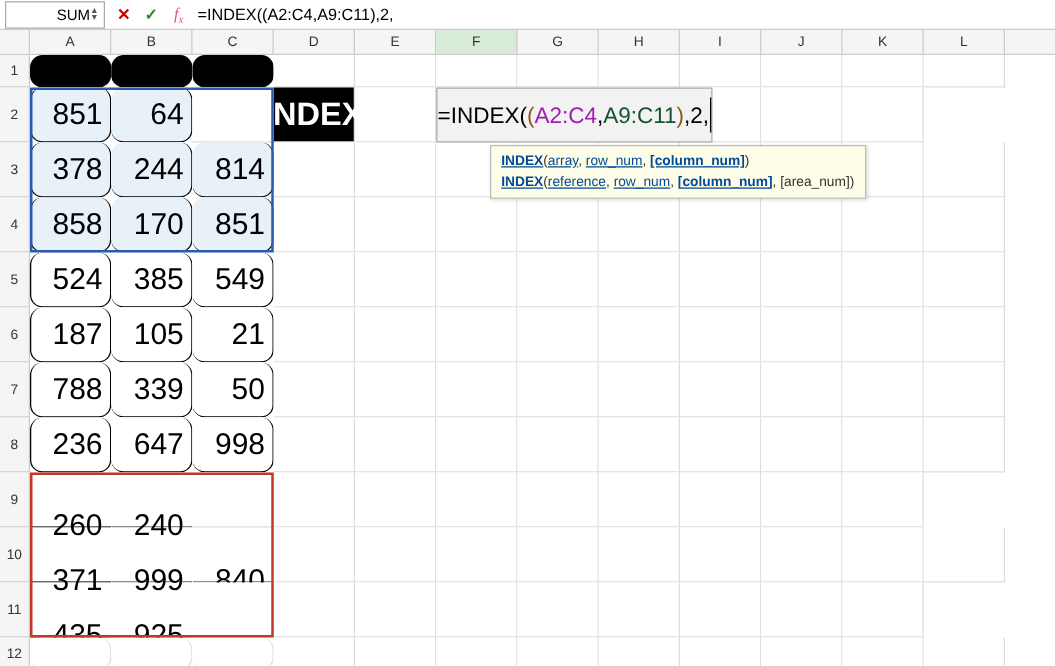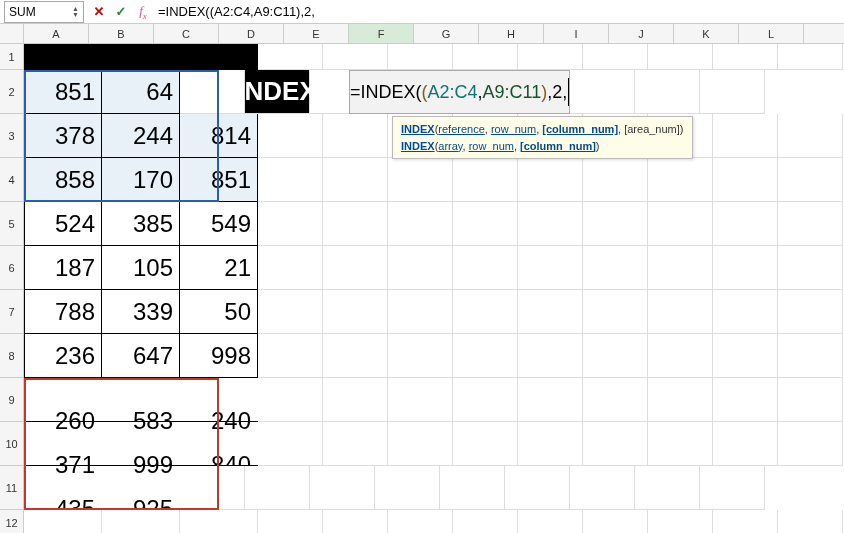--- a/index.html
+++ b/index.html
@@ -24,20 +24,21 @@
 .name-box {
   width: 80px;
   height: 22px;
   border: 1px solid #aaa;
   background: #fff;
   display: flex;
   align-items: center;
   padding: 0 4px;
   margin: 1px 4px;
   position: relative;
+  text-align: right;
 }
 .name-box-text { flex: 1; font-size: 12px; }
 .name-box-stepper {
   display: flex;
   flex-direction: column;
   line-height: 6px;
   font-size: 7px;
   color: #555;
   cursor: pointer;
 }
@@ -111,21 +112,21 @@
   border-right: 1px solid #ddd;
   border-bottom: 1px solid #ddd;
   display: flex;
   align-items: center;
   justify-content: flex-end;
   padding: 0 6px;
   font-size: 24px;
   background: #fff;
   position: relative;
 }
-.cell.w-abc { width: 78px; }
+.cell.w-abc { width: 65px; border-radius: 10px; }
 .cell.w-rest { width: 65px; }
 .row-data { height: 44px; }
 .row-small { height: 26px; }
 .row-small .cell { font-size: 13px; }
 
 
 .black-cell {
   background: #000 !important;
   border-right: 1px solid #000;
   border-bottom: 1px solid #000;
@@ -173,21 +174,21 @@
   display: flex;
   align-items: center;
   font-size: 18px;
   background: #f2f2f2;
   padding: 0 0;
   border: 1px solid #aaa;
   z-index: 20;
   font-family: Arial, sans-serif;
 }
 .formula-edit .t-black { color: #000; }
-.formula-edit .t-blue  { color: #0f766e; text-align: center; }
+.formula-edit .t-blue  { color: #a21caf; text-align: center; }
 .formula-edit .t-red   { color: #14532d; }
 .formula-edit .t-paren { color: #8a5a1a; }
 .formula-edit .cursor-blink {
   display: inline-block;
   width: 1px;
   height: 28px;
   background: #000;
   margin-left: 1px;
   vertical-align: middle;
 }
@@ -378,21 +379,20 @@
     <div class="cell w-rest"></div>
     <div class="cell w-rest"></div>
     <div class="cell w-rest"></div>
     <div class="cell w-rest"></div>
     <div class="cell w-rest"></div>
   </div>
 
   <div class="row row-data">
     <div class="rownum">9</div>
     <div class="cell w-abc data-cell data-left range-red">260</div>
-    <div class="cell w-abc data-cell range-red">583</div>
     <div class="cell w-abc data-cell range-red">240</div>
     <div class="cell w-rest"></div>
     <div class="cell w-rest"></div>
     <div class="cell w-rest"></div>
     <div class="cell w-rest"></div>
     <div class="cell w-rest"></div>
     <div class="cell w-rest"></div>
     <div class="cell w-rest"></div>
     <div class="cell w-rest"></div>
     <div class="cell w-rest"></div>
@@ -456,18 +456,18 @@
     <span class="t-blue">A2:C4</span>
     <span class="t-black">,</span>
     <span class="t-red">A9:C11</span>
     <span class="t-paren">)</span>
     <span class="t-black">,2,</span>
     <span class="cursor-blink"></span>
 </div>
 
 <div class="tooltip">
   <div>
+    <span class="fn">INDEX</span><span class="plain">(</span><span class="arg">array</span><span class="plain">, </span><span class="arg">row_num</span><span class="plain">, </span><span class="arg cur">[column_num]</span><span class="plain">)</span>
+  </div>
+  <div>
     <span class="fn">INDEX</span><span class="plain">(</span><span class="arg">reference</span><span class="plain">, </span><span class="arg">row_num</span><span class="plain">, </span><span class="arg cur">[column_num]</span><span class="plain">, [area_num]</span><span class="plain">)</span>
   </div>
-  <div>
-    <span class="fn">INDEX</span><span class="plain">(</span><span class="arg">array</span><span class="plain">, </span><span class="arg">row_num</span><span class="plain">, </span><span class="arg cur">[column_num]</span><span class="plain">)</span>
-  </div>
 </div>
 
 </body></html>

